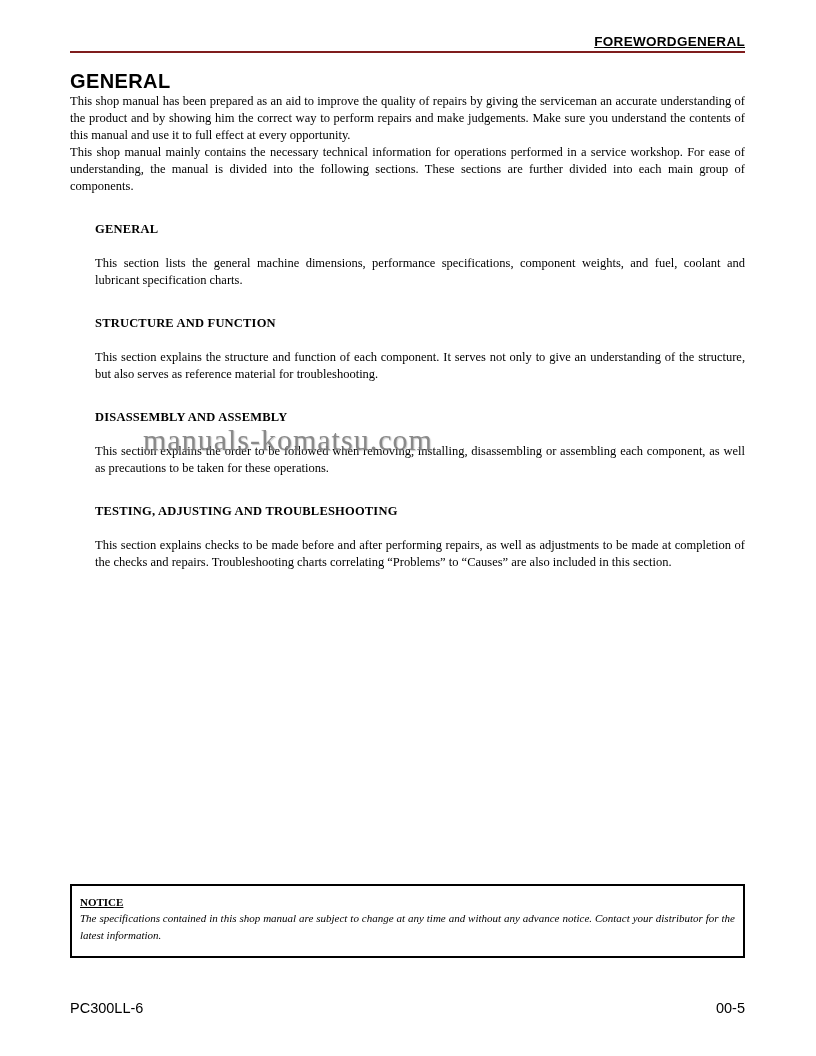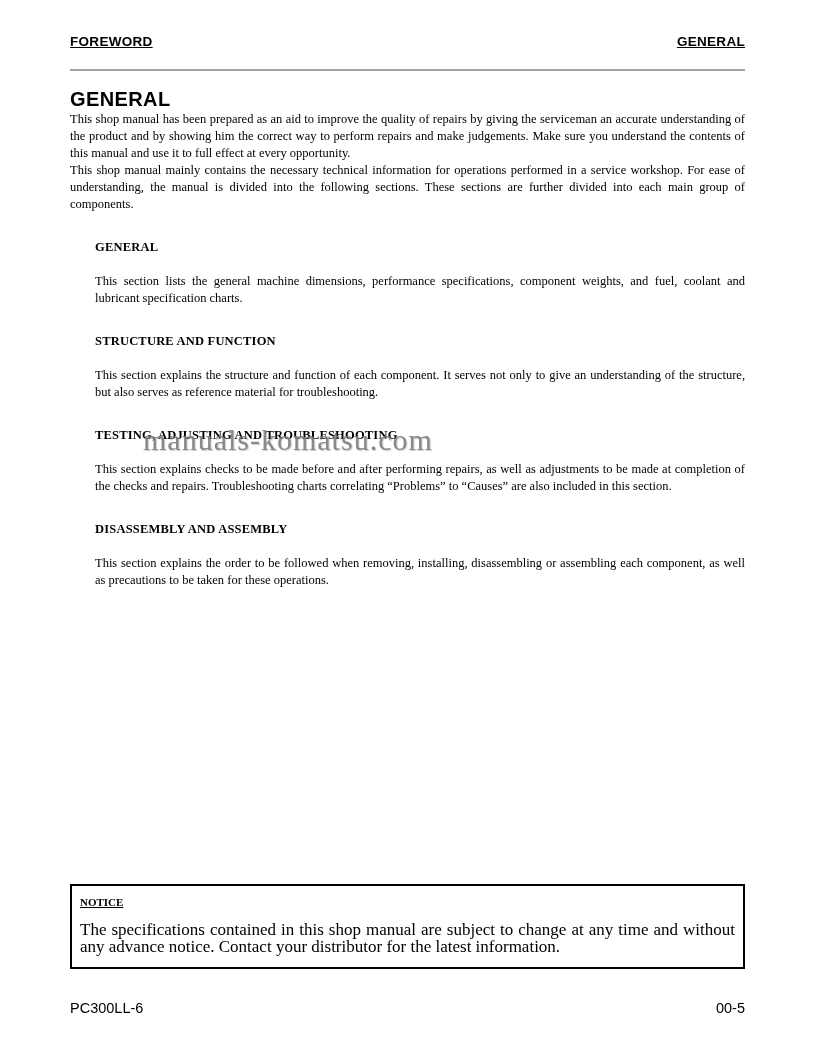--- a/index.html
+++ b/index.html
@@ -14,27 +14,27 @@
     overflow: hidden;
   }
   .content {
     position: absolute;
     left: 70px;
     right: 71px;
     top: 34px;
   }
   .header-row {
     display: flex;
-    justify-content: space-between;
+    justify-content: flex-end;
     align-items: flex-end;
     font-family: "Liberation Sans", sans-serif;
     font-weight: bold;
     font-size: 13.5px;
-    padding-bottom: 20px;
-    border-bottom: 2px solid #a3a3a3;
+    padding-bottom: 2px;
+    border-bottom: 2px solid #7f1d1d;
     letter-spacing: 0.3px;
   }
   .header-row .hdr-label { text-decoration: underline; }
   .doc-title {
     font-family: "Liberation Sans", sans-serif;
     font-weight: bold;
     font-size: 20px;
     margin-top: 17px;
     letter-spacing: 0.4px;
   }
@@ -78,24 +78,24 @@
     border: 2px solid #000;
     padding: 6px 8px 12px 8px;
   }
   .notice-title {
     font-weight: bold;
     font-size: 11px;
     text-decoration: underline;
     display: inline-block;
   }
   .notice-body {
-    font-size: 17px;
+    font-size: 11px;
     line-height: 17px;
     text-align: justify;
-    margin-top: 11px;
+    font-style: italic;
   }
   .footer-row {
     position: absolute;
     left: 70px;
     right: 71px;
     top: 1000px;
     display: flex;
     justify-content: space-between;
     font-family: "Liberation Sans", sans-serif;
     font-size: 14.5px;
@@ -122,27 +122,27 @@
       <div class="sec-heading">GENERAL</div>
       <div class="sec-body">This section lists the general machine dimensions, performance specifications, component weights, and fuel, coolant and lubricant specification charts.</div>
     </div>
 
     <div>
       <div class="sec-heading">STRUCTURE AND FUNCTION</div>
       <div class="sec-body">This section explains the structure and function of each component. It serves not only to give an understanding of the structure, but also serves as reference material for troubleshooting.</div>
     </div>
 
     <div>
-      <div class="sec-heading">TESTING, ADJUSTING AND TROUBLESHOOTING</div>
-      <div class="sec-body">This section explains checks to be made before and after performing repairs, as well as adjustments to be made at completion of the checks and repairs. Troubleshooting charts correlating “Problems” to “Causes” are also included in this section.</div>
+      <div class="sec-heading">DISASSEMBLY AND ASSEMBLY</div>
+      <div class="sec-body">This section explains the order to be followed when removing, installing, disassembling or assembling each component, as well as precautions to be taken for these operations.</div>
     </div>
 
     <div>
-      <div class="sec-heading">DISASSEMBLY AND ASSEMBLY</div>
-      <div class="sec-body">This section explains the order to be followed when removing, installing, disassembling or assembling each component, as well as precautions to be taken for these operations.</div>
+      <div class="sec-heading">TESTING, ADJUSTING AND TROUBLESHOOTING</div>
+      <div class="sec-body">This section explains checks to be made before and after performing repairs, as well as adjustments to be made at completion of the checks and repairs. Troubleshooting charts correlating “Problems” to “Causes” are also included in this section.</div>
     </div>
 
 
   </div>
 </div>
 
 <div class="watermark">manuals-komatsu.com</div>
 
 <div class="notice-box">
   <span class="notice-title">NOTICE</span>

